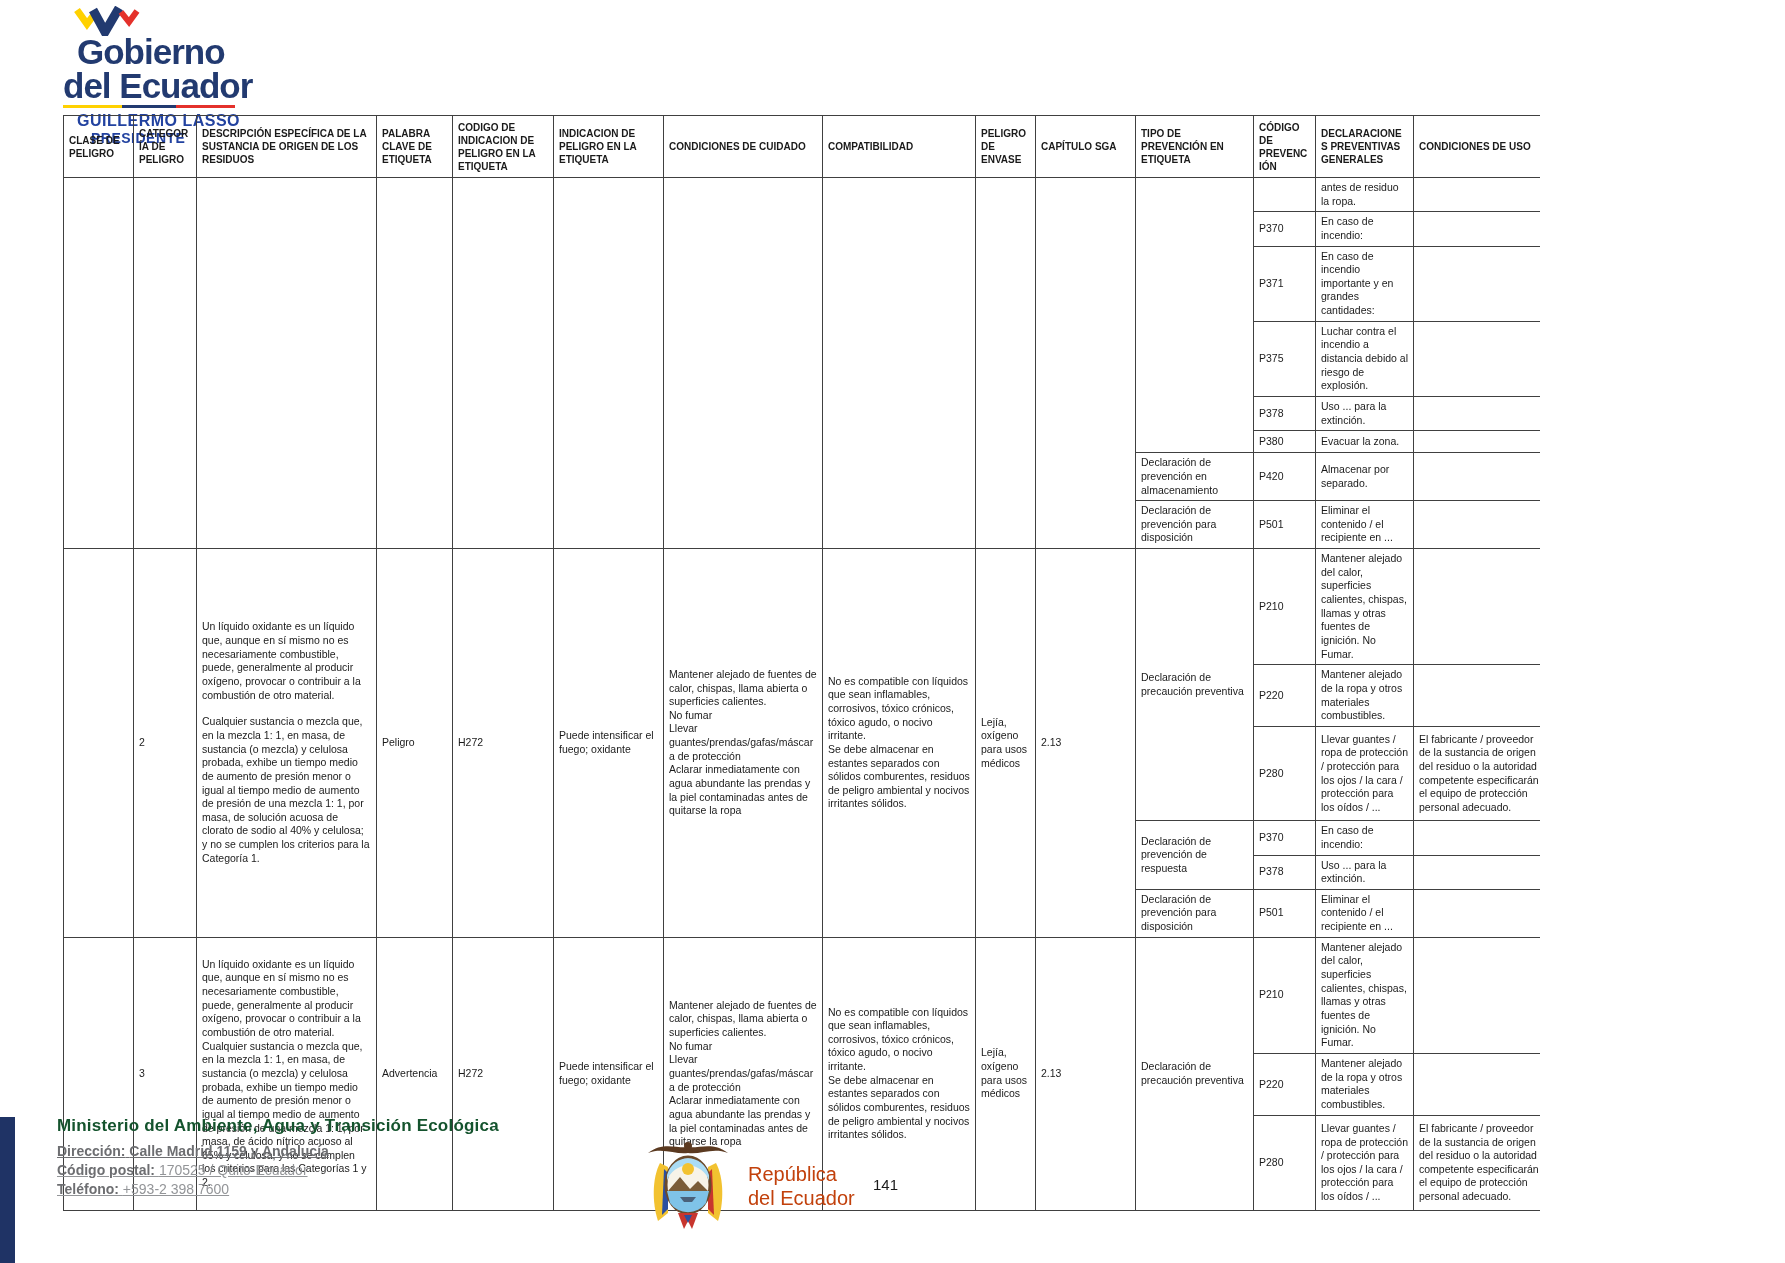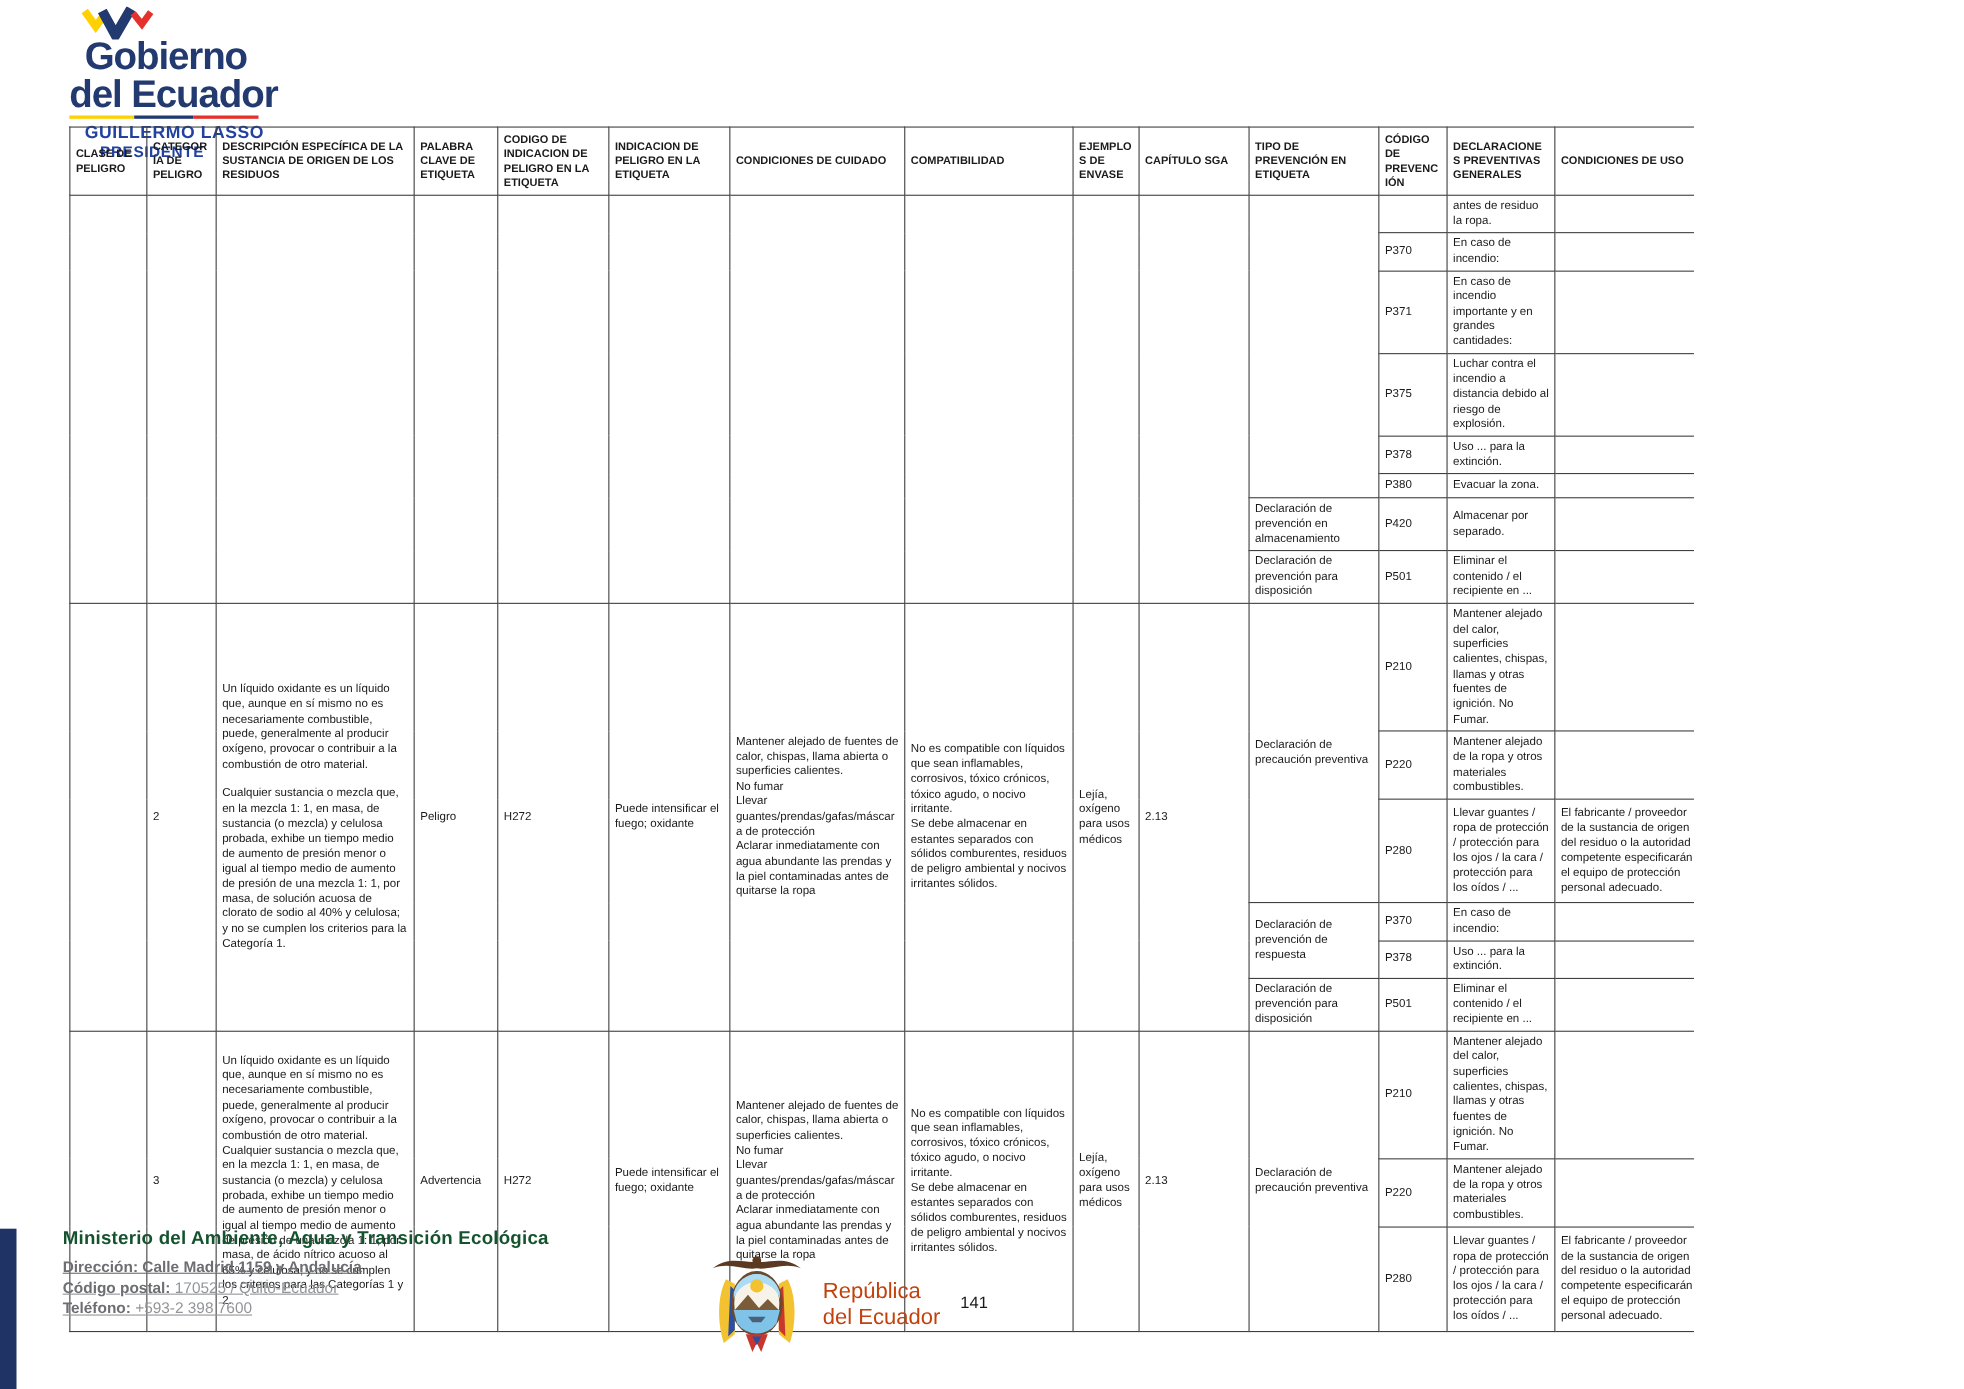--- a/index.html
+++ b/index.html
@@ -82,21 +82,21 @@
     <thead>
       <tr>
         <th>CLASE  DE PELIGRO</th>
         <th>CATEGORÍA DE PELIGRO</th>
         <th>DESCRIPCIÓN ESPECÍFICA DE LA SUSTANCIA DE ORIGEN DE LOS RESIDUOS</th>
         <th>PALABRA CLAVE DE ETIQUETA</th>
         <th>CODIGO DE INDICACION DE PELIGRO EN LA ETIQUETA</th>
         <th>INDICACION DE PELIGRO EN LA ETIQUETA</th>
         <th>CONDICIONES DE CUIDADO</th>
         <th>COMPATIBILIDAD</th>
-        <th>EJEMPLOS DE ENVASE</th>
+        <th>PELIGRO DE ENVASE</th>
         <th>CAPÍTULO SGA</th>
         <th>TIPO DE PREVENCIÓN EN ETIQUETA</th>
         <th>CÓDIGO DE PREVENCIÓN</th>
         <th>DECLARACIONES PREVENTIVAS GENERALES</th>
         <th>CONDICIONES DE USO</th>
       </tr>
     </thead>
     <tbody>
 
       <tr style="height:30px">

